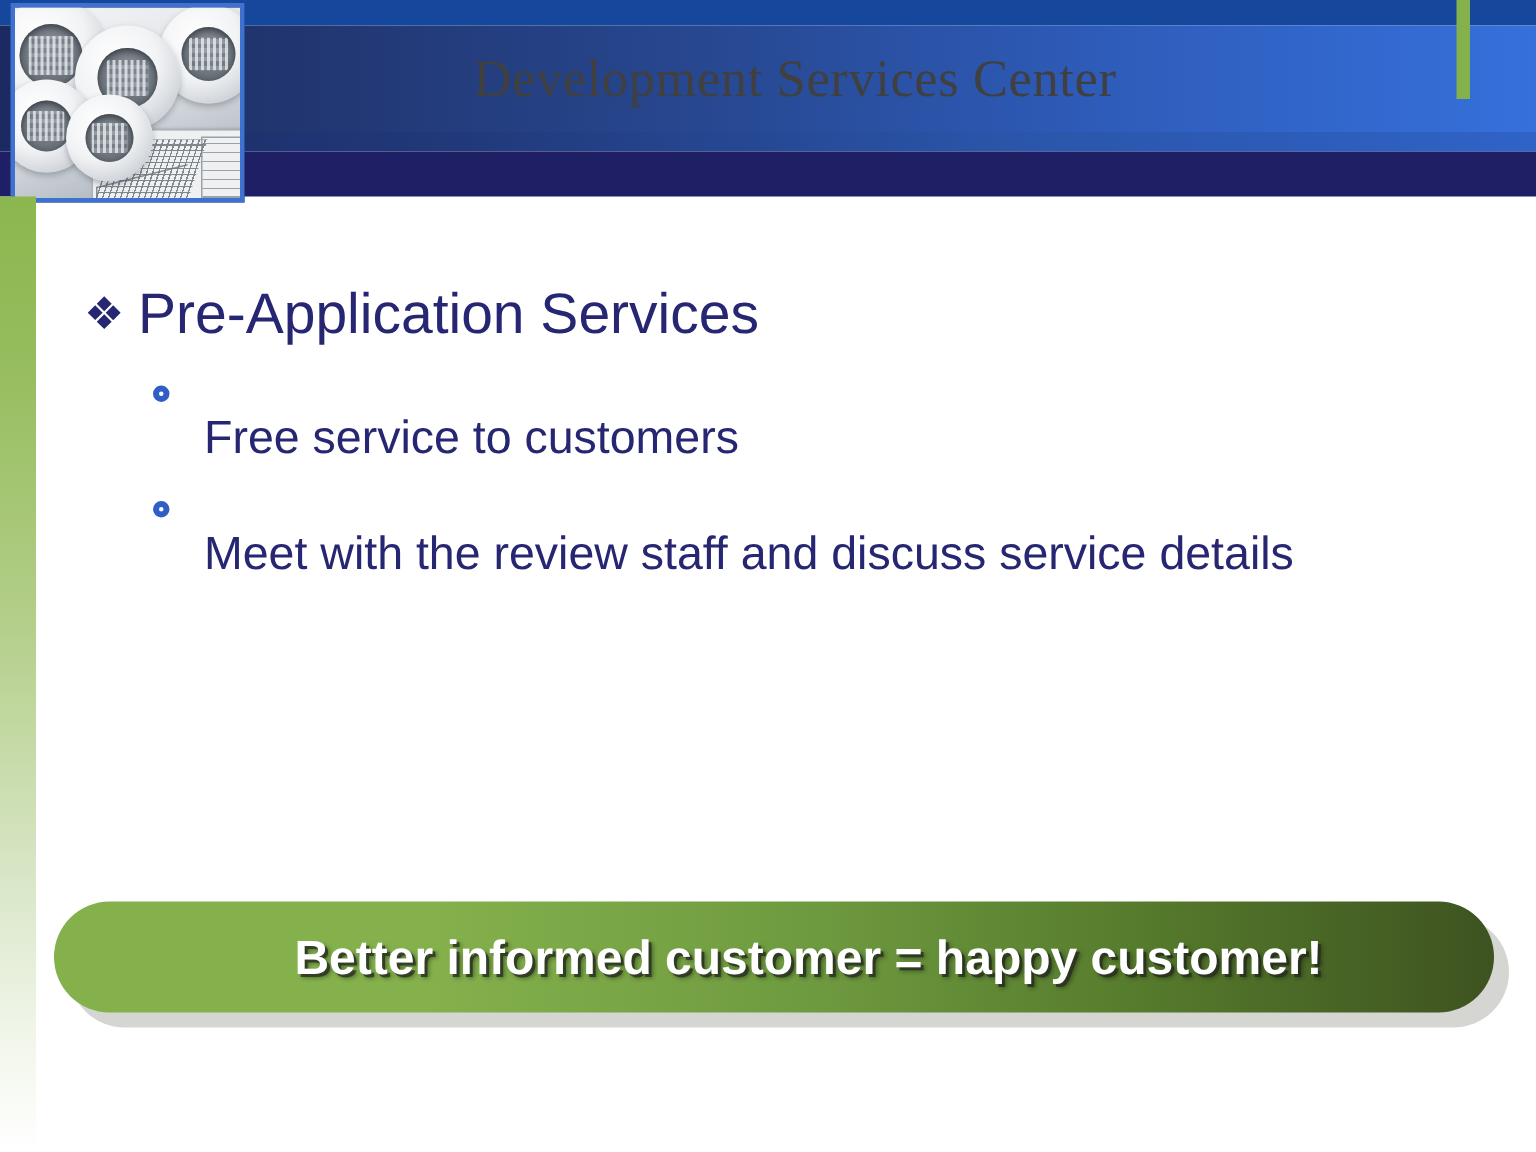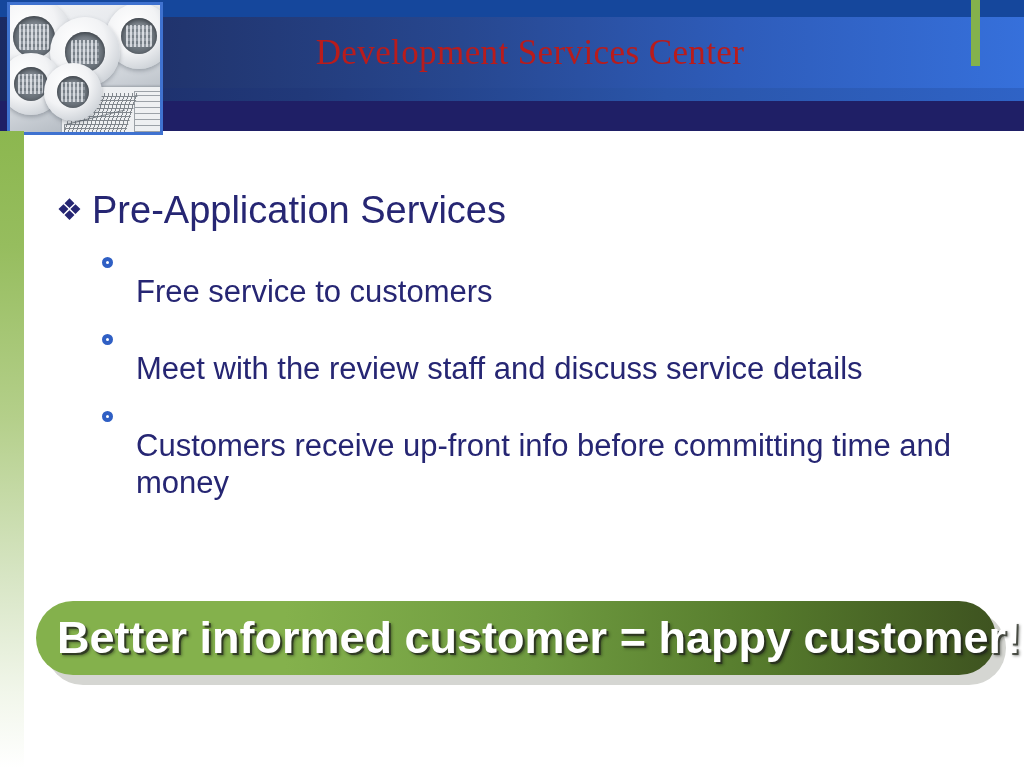--- a/index.html
+++ b/index.html
@@ -64,21 +64,21 @@
   .header-title {
     position: absolute;
     left: 0;
     top: 17px;
     width: 1024px;
     height: 71px;
     line-height: 71px;
     text-align: center;
     padding-left: 36px;
     box-sizing: border-box;
-    color: #b91c1c;
+    color: #404040;
     font-family: "Liberation Serif", serif;
     font-size: 35px;
     font-weight: normal;
     letter-spacing: 0.4px;
     white-space: nowrap;
   }
   
   .header-accent-bar {
     position: absolute;
     left: 971px;
@@ -284,21 +284,21 @@
     width: 960px;
     height: 74px;
     border-radius: 40px;
     background: linear-gradient(to right, #84b14c 0%, #84b14c 26%, #6f9b40 52%, #557a2c 76%, #3e5320 100%);
     display: flex;
     align-items: center;
     justify-content: center;
   }
   .callout-text {
     color: #ffffff;
-    font-size: 45px;
+    font-size: 32px;
     font-weight: bold;
     text-shadow: 2px 2px 0 rgba(36,40,30,0.72), 3px 3px 3px rgba(20,24,16,0.45);
     white-space: nowrap;
     margin-left: 46px;
   }
 </style>
 </head>
 <body>
 
 <div id="slide">
@@ -356,26 +356,20 @@
         <span class="txt">Free service to customers</span>
       </div>
 
       <div class="bullet-l2">
         <span class="mark">
             <span class="ring"></span>
           </span>
         <span class="txt">Meet with the review staff and discuss service details</span>
       </div>
 
-      <div class="bullet-l2">
-        <span class="mark">
-            <span class="ring"></span>
-          </span>
-        <span class="txt">Customers receive up-front info before committing time and money</span>
-      </div>
 
     </div>
   </div>
 
   <div class="callout-wrap">
     <div class="callout-shadow"></div>
     <div class="callout">
       <span class="callout-text">Better informed customer = happy customer!</span>
     </div>
   </div>

